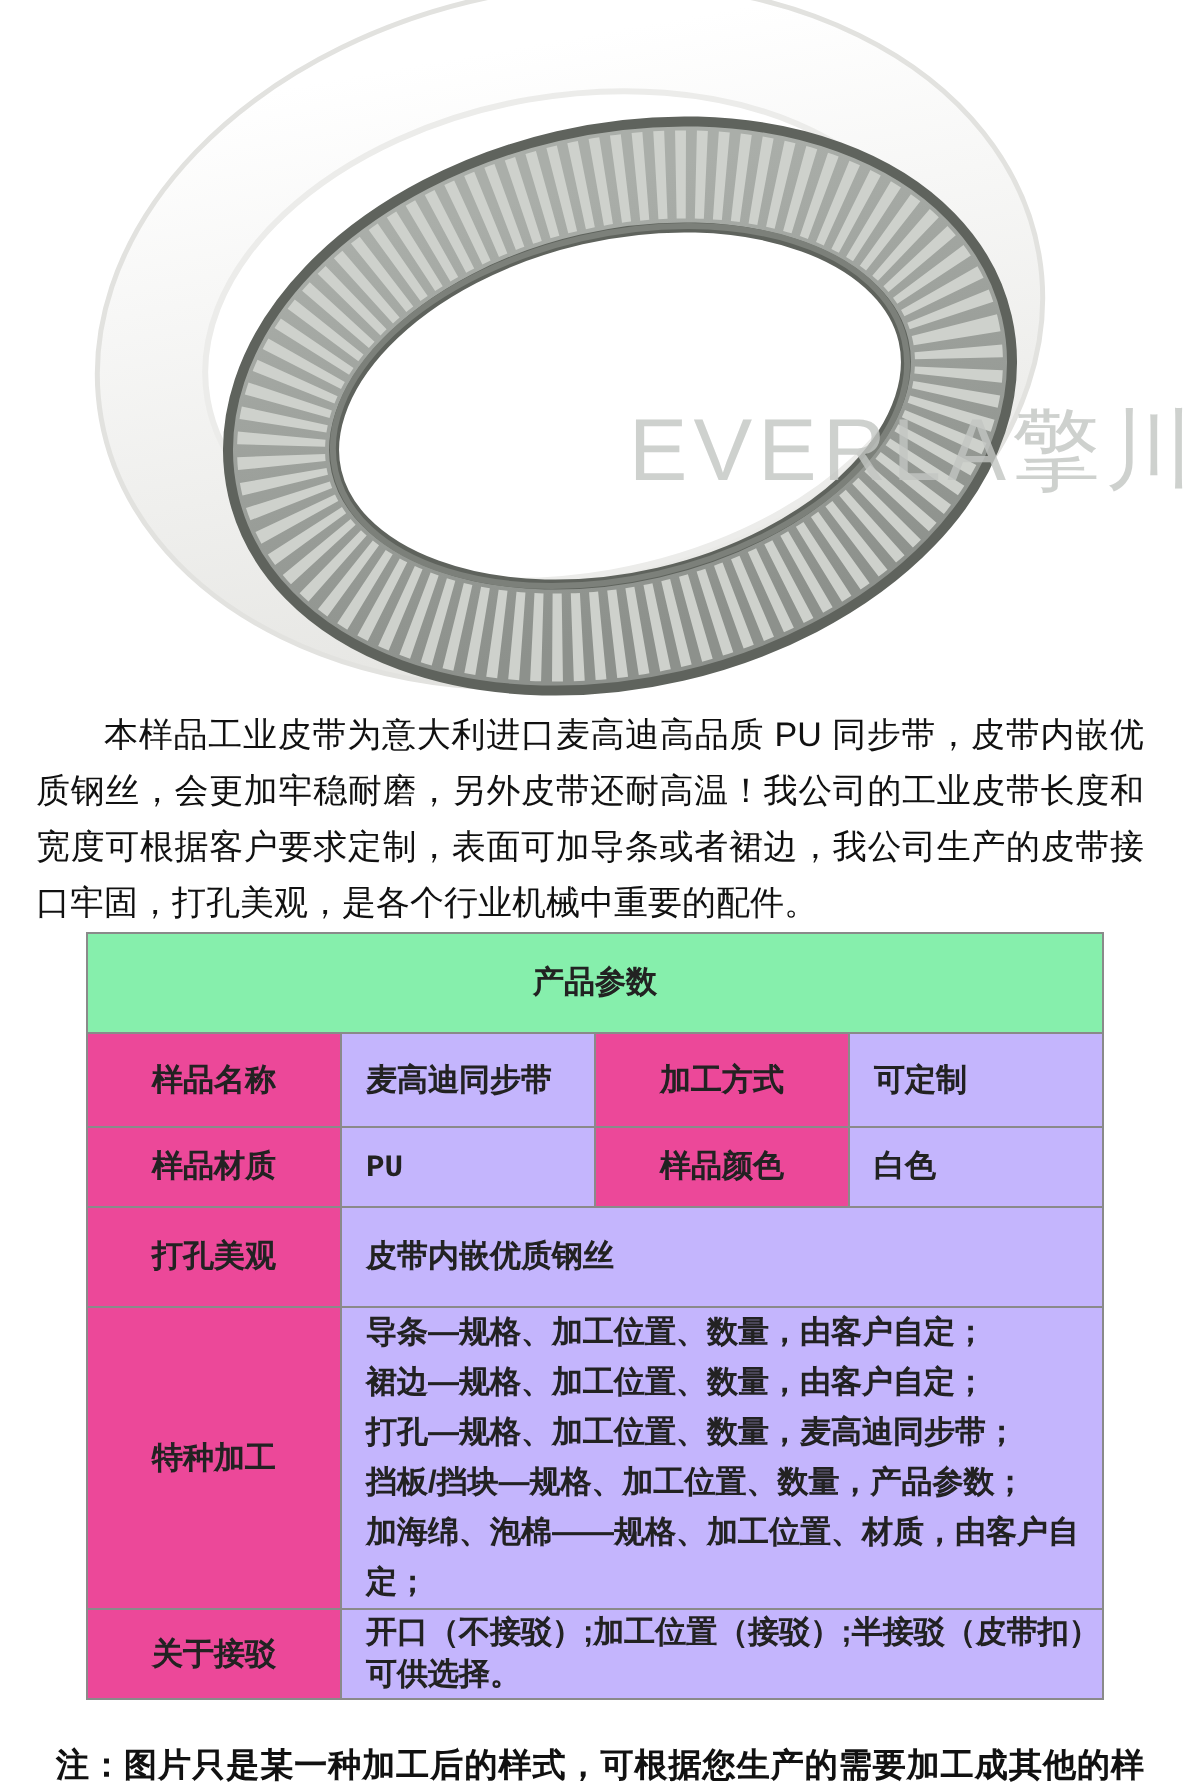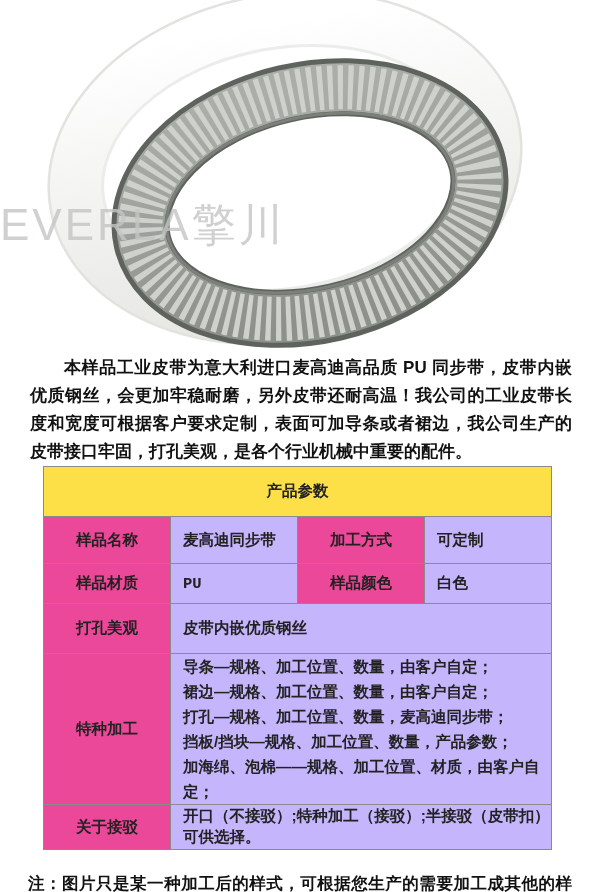--- a/index.html
+++ b/index.html
@@ -9,44 +9,44 @@
     font-family: "Liberation Sans", "DejaVu Sans", sans-serif;
     color: #1a1a1a;
   }
   .photo {
     position: relative; width: 600px; height: 348px; overflow: hidden;
     background: #ffffff;
   }
   .photo svg { display: block; }
   .watermark {
     position: absolute; left: 0; right: 0; top: 196px;
-    text-align: left;
+    text-align: right;
     font-size: 44px; letter-spacing: 3px; font-weight: 400;
     color: #c3c6c3; opacity: 0.8;
     white-space: nowrap; pointer-events: none;
   }
   .desc {
-    margin: 6px 28px 0 30px;
-    font-size: 17px; line-height: 28px; font-weight: bold;
+    margin: 6px 28px 0 18px;
+    font-size: 17px; line-height: 28px; font-weight: normal;
     text-align: justify; text-indent: 2em;
     color: #111111;
   }
   table.params {
     margin: 0 0 0 43px;
     width: 509px;
     border-collapse: collapse; table-layout: fixed;
   }
   table.params td {
     border: 1px solid #8a8a8a;
     font-size: 15.5px; font-weight: bold; color: #222222;
     vertical-align: middle;
   }
   td.title-cell {
     height: 32px; text-align: center;
-    font-size: 20px; background: #fde047; padding: 14px 0;
+    font-size: 20px; background: #86efac; padding: 14px 0;
   }
   td.label {
     background: #ec4899; text-align: center;
     width: 87px; padding: 0 4px;
   }
   td.value { background: #c4b5fd; text-align: left; padding: 0 0 0 12px; }
   .r1 td { height: 47px; }
   .r2 td { height: 40px; font-family: Liberation Mono, monospace; }
   .r3 td { height: 50px; }
   .r4 td { height: 126px; }
@@ -121,18 +121,18 @@
     <td class="value" colspan="3">
       <span class="mline">导条—规格、加工位置、数量，由客户自定；</span>
       <span class="mline">裙边—规格、加工位置、数量，由客户自定；</span>
       <span class="mline">打孔—规格、加工位置、数量，麦高迪同步带；</span>
       <span class="mline">挡板/挡块—规格、加工位置、数量，产品参数；</span>
       <span class="mline">加海绵、泡棉——规格、加工位置、材质，由客户自定；</span>
     </td>
   </tr>
   <tr class="r5">
     <td class="label">关于接驳</td>
-    <td class="value" colspan="3">开口（不接驳）;特种加工（接驳）;半接驳（皮带扣）可供选择。</td>
+    <td class="value" colspan="3">开口（不接驳）;加工位置（接驳）;半接驳（皮带扣）可供选择。</td>
   </tr>
 </tbody>
   </table>
 
 <p class="note">注：图片只是某一种加工后的样式，可根据您生产的需要加工成其他的样式，属于非标产品(定制加工后不支持退换服务)，报价仅供参考，详细可直接联系客服。</p>
 
 </body></html>

